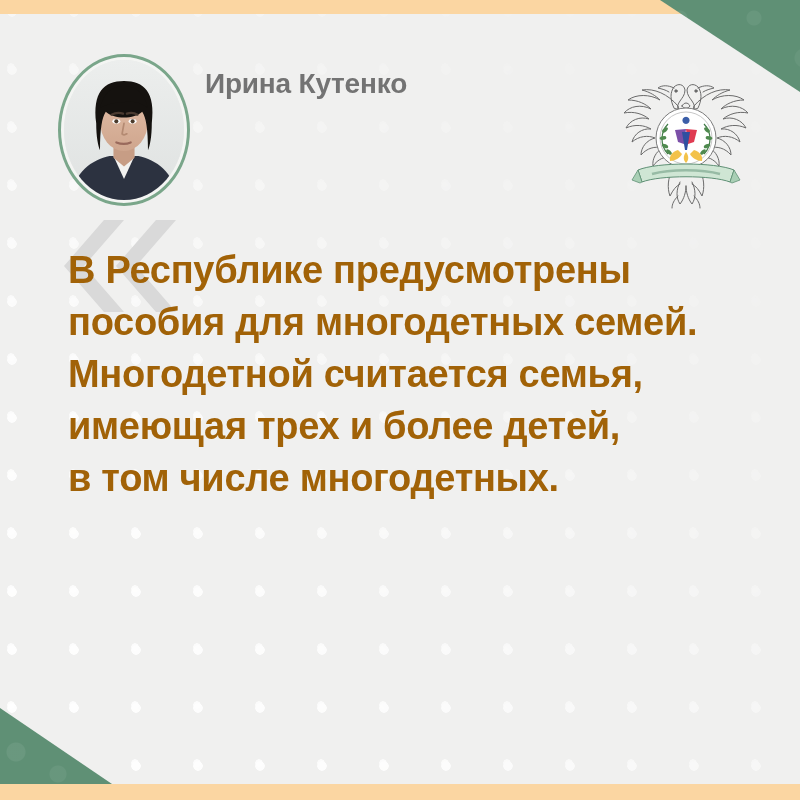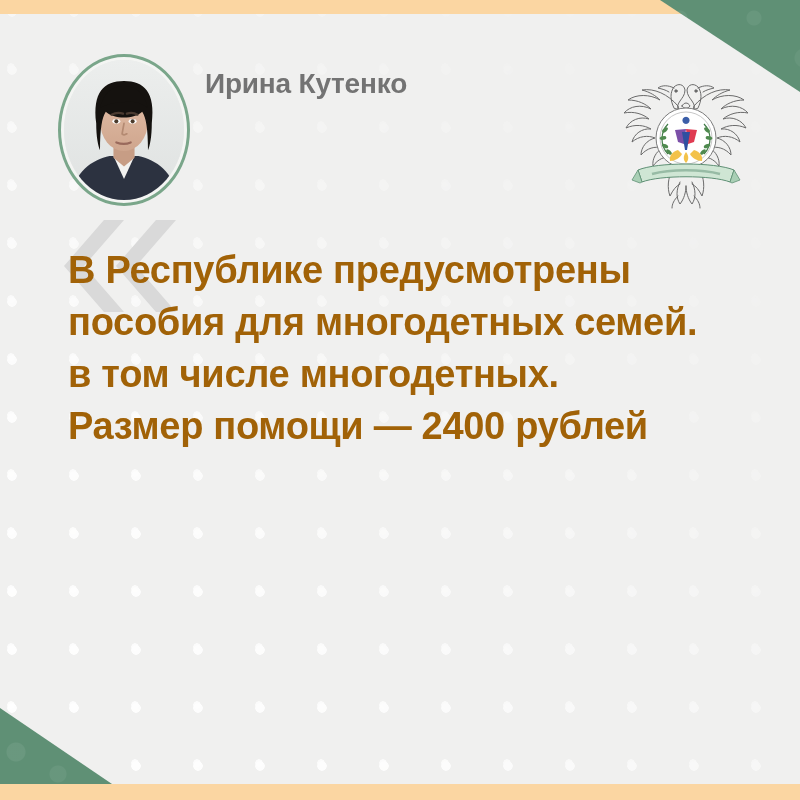--- a/index.html
+++ b/index.html
@@ -284,18 +284,19 @@
         <g fill="#d9d9d9">
           <path d="M42 0 L62 0 L22 46 L62 92 L42 92 L2 46 Z"></path>
           <path d="M94 0 L114 0 L74 46 L114 92 L94 92 L54 46 Z"></path>
         </g>
       </svg>
     </div>
 
     <div class="quote-text">
       <span class="ln">В Республике предусмотрены</span>
       <span class="ln">пособия для многодетных семей.</span>
+      <span class="ln">Многодетной считается семья,</span>
+      <span class="ln">имеющая трех и более детей,</span>
       <span class="ln">в том числе многодетных.</span>
-      <span class="ln">Размер помощи — 2400 рублей</span>
     </div>
   </div>
 
 </div>
 
 </body></html>

